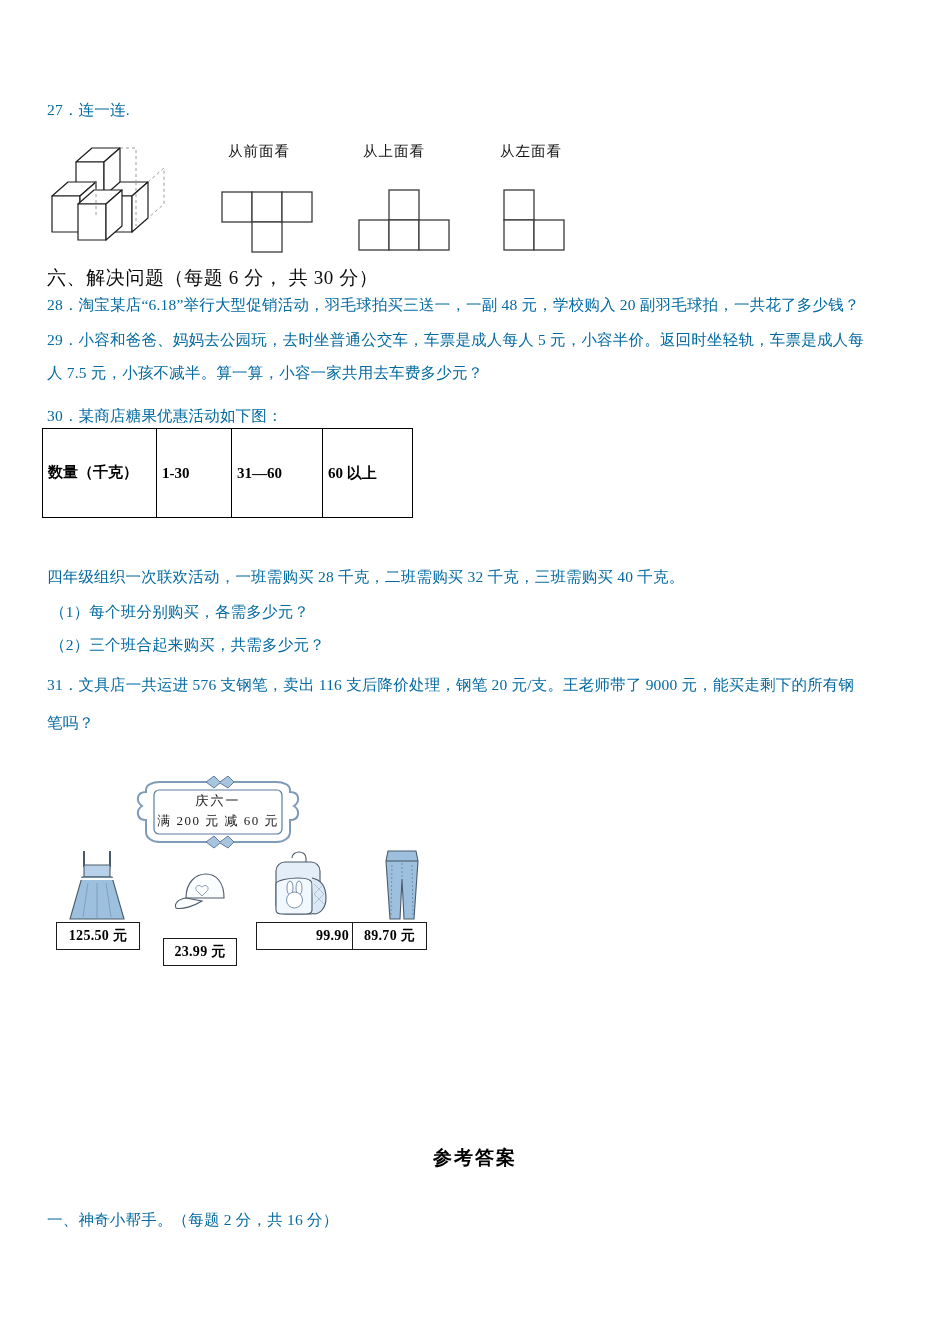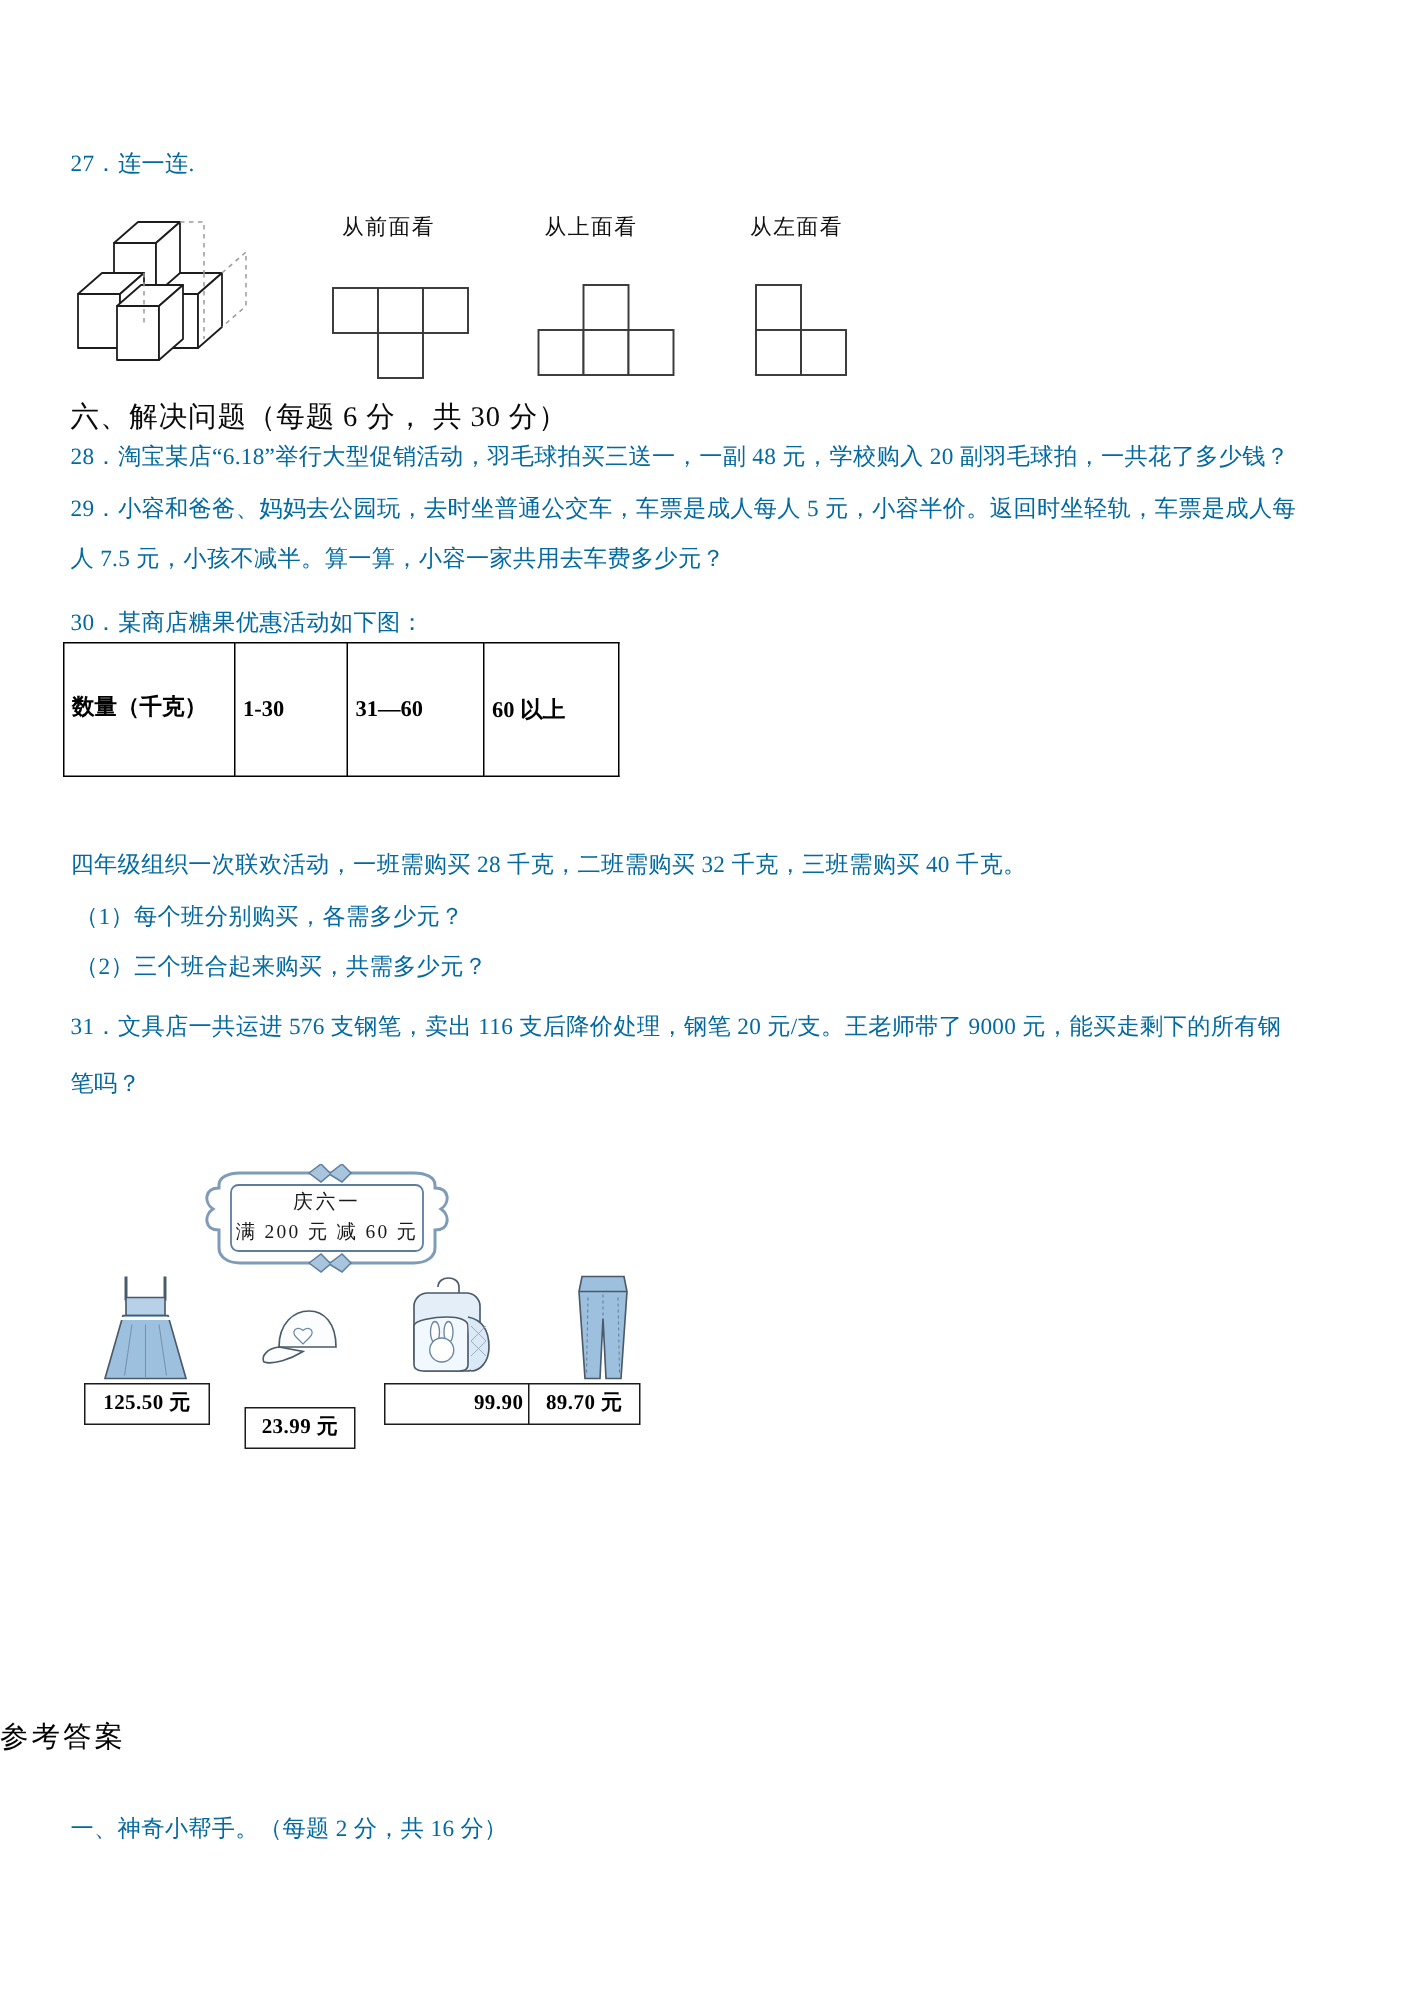--- a/index.html
+++ b/index.html
@@ -79,22 +79,23 @@
     line-height: 26px;
     height: 26px;
     color: #000;
     letter-spacing: 0.3px;
   }
 
   
   .answers-title {
     position: absolute;
     width: 950px;
+    text-align: center;
     font-size: 19px;
-    font-weight: normal;
+    font-weight: bold;
     letter-spacing: 2px;
     color: #000;
   }
 </style>
 </head>
 <body>
 
 <div class="page">
 
   <div class="qline" style="left:47px; top:98px;">

